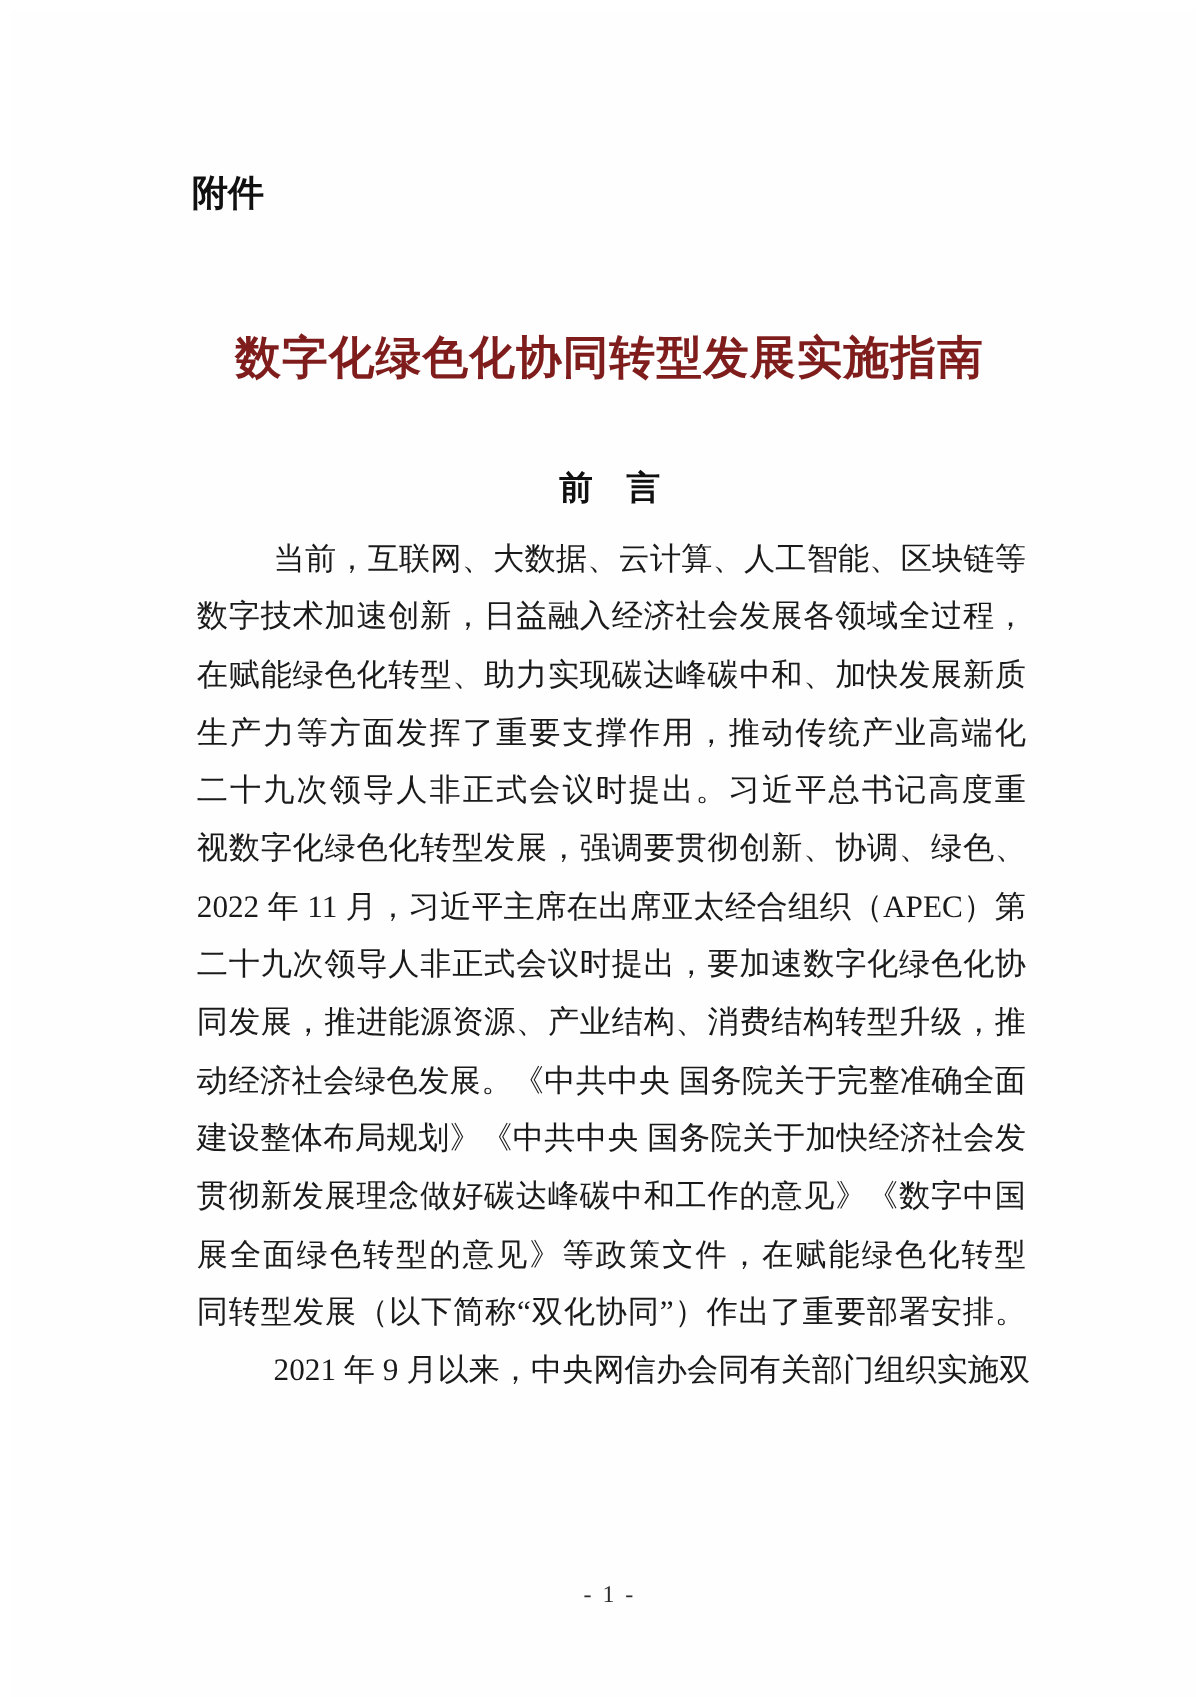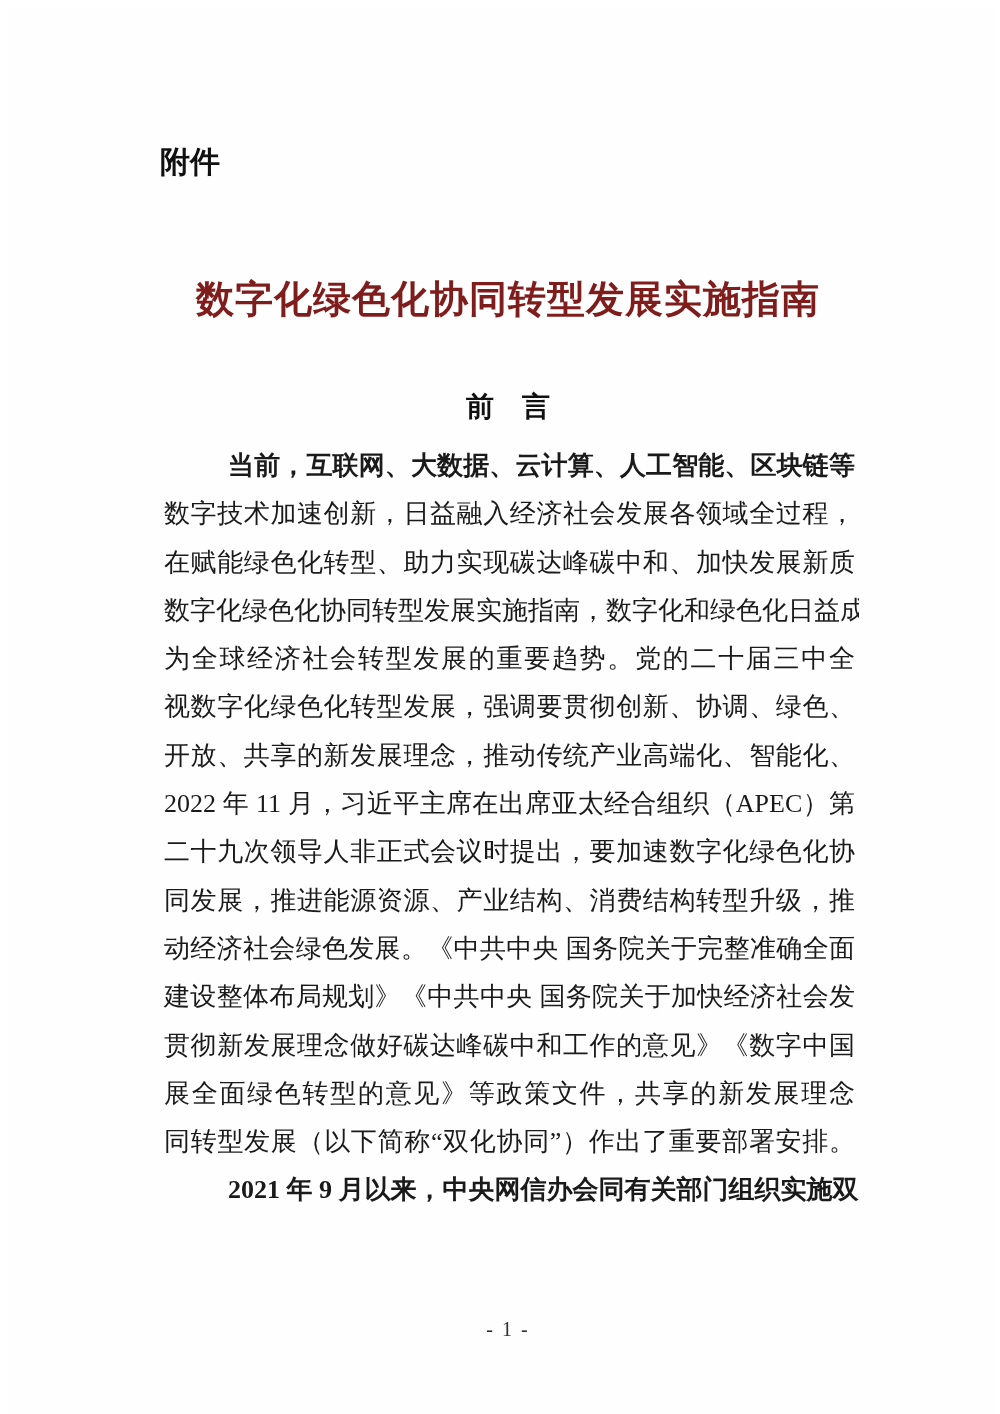--- a/index.html
+++ b/index.html
@@ -60,21 +60,20 @@
   }
   .body-line {
     text-align: justify;
     text-align-last: justify;
     height: 48.3px;
     overflow: hidden;
     white-space: nowrap;
   }
   .body-line.indent {
     text-indent: 64px;
-    font-weight: bold;
   }
   .page-footer {
     position: absolute;
     left: 0;
     top: 1303px;
     width: 100%;
     text-align: center;
     font-family: "Liberation Serif", "DejaVu Serif", serif;
     font-size: 20px;
     line-height: 28px;
@@ -90,30 +89,29 @@
   <div class="attachment">附件</div>
 
   <h1 class="doc-title">数字化绿色化协同转型发展实施指南</h1>
 
   <h2 class="preface-heading">前　言</h2>
 
   <div class="body-text">
       <div class="body-line indent">当前，互联网、大数据、云计算、人工智能、区块链等</div>
       <div class="body-line">数字技术加速创新，日益融入经济社会发展各领域全过程，</div>
       <div class="body-line">在赋能绿色化转型、助力实现碳达峰碳中和、加快发展新质</div>
-      <div class="body-line">数字化绿色化协同转型发展实施指南，数字化和绿色化日益成</div>
-      <div class="body-line">为全球经济社会转型发展的重要趋势。党的二十届三中全</div>
+      <div class="body-line">生产力等方面发挥了重要支撑作用，推动传统产业高端化</div>
+      <div class="body-line">二十九次领导人非正式会议时提出。习近平总书记高度重</div>
       <div class="body-line">视数字化绿色化转型发展，强调要贯彻创新、协调、绿色、</div>
-      <div class="body-line">开放、共享的新发展理念，推动传统产业高端化、智能化、</div>
       <div class="body-line">2022 年 11 月，习近平主席在出席亚太经合组织（APEC）第</div>
       <div class="body-line">二十九次领导人非正式会议时提出，要加速数字化绿色化协</div>
       <div class="body-line">同发展，推进能源资源、产业结构、消费结构转型升级，推</div>
       <div class="body-line">动经济社会绿色发展。《中共中央 国务院关于完整准确全面</div>
       <div class="body-line">建设整体布局规划》《中共中央 国务院关于加快经济社会发</div>
       <div class="body-line">贯彻新发展理念做好碳达峰碳中和工作的意见》《数字中国</div>
-      <div class="body-line">展全面绿色转型的意见》等政策文件，共享的新发展理念</div>
+      <div class="body-line">展全面绿色转型的意见》等政策文件，在赋能绿色化转型</div>
       <div class="body-line">同转型发展（以下简称“双化协同”）作出了重要部署安排。</div>
       <div class="body-line indent">2021 年 9 月以来，中央网信办会同有关部门组织实施双</div>
     </div>
 
   <div class="page-footer">- 1 -</div>
 
 </div>
 
 </body></html>

